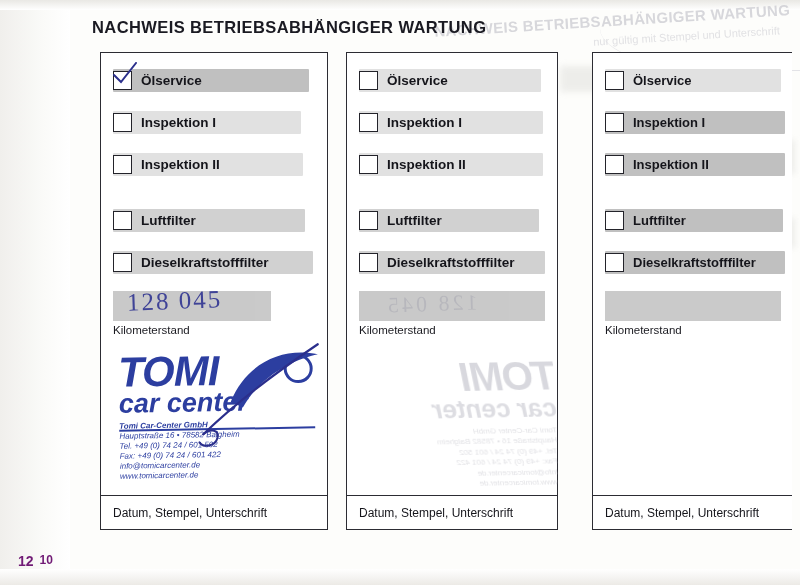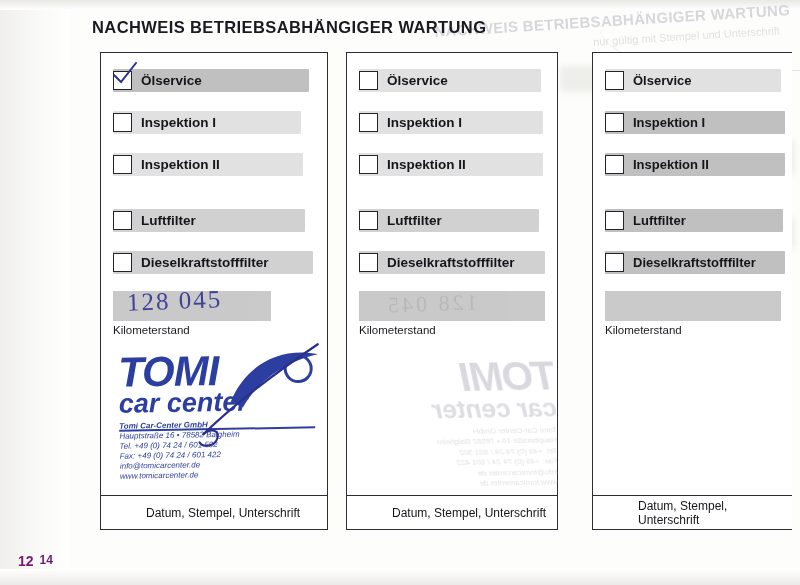--- a/index.html
+++ b/index.html
@@ -308,21 +308,20 @@
     border-top: 1.2px solid #2c2c33;
     display: flex;
     align-items: center;
     padding-left: 12px;
     box-sizing: border-box;
   }
   .footer-text {
     font-size: 12px;
     color: #15151b;
     font-family: "Liberation Sans", sans-serif;
-    margin-left: 33px;
   }
 
   
   #pagenums {
     position: absolute;
     left: 18px;
     bottom: 16px;
     display: flex;
     align-items: flex-end;
     gap: 6px;
@@ -541,15 +540,15 @@
       <div class="stamp-area"></div>
     </div>
 
     <div class="footer">
       <span class="footer-text">Datum, Stempel, Unterschrift</span>
     </div>
   </div>
 
   <div id="pagenums">
     <span class="pn">12</span>
-    <span class="pn small">14</span>
+    <span class="pn small">10</span>
   </div>
 </div>
 
 </body></html>

